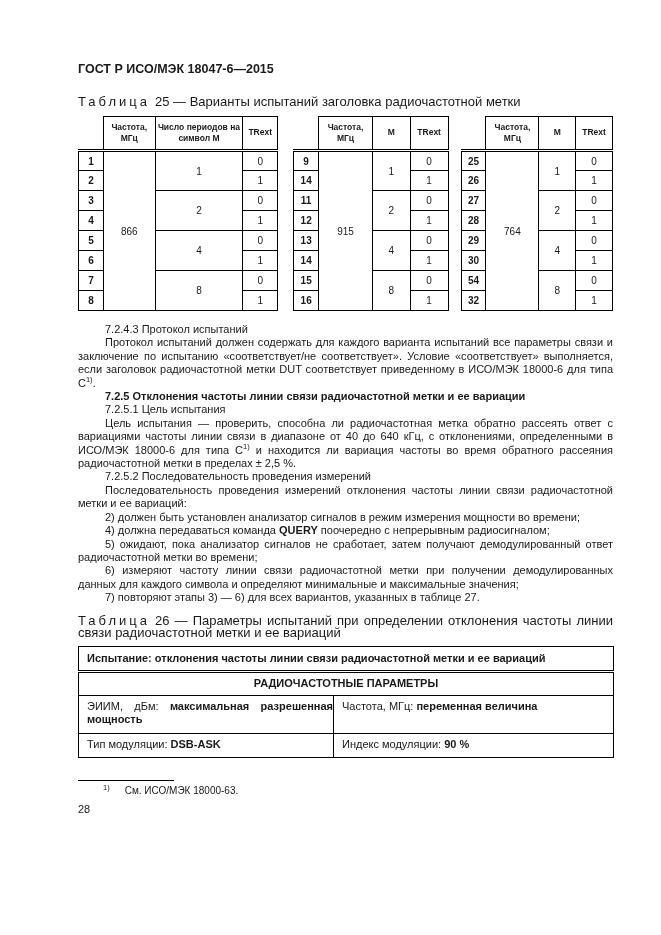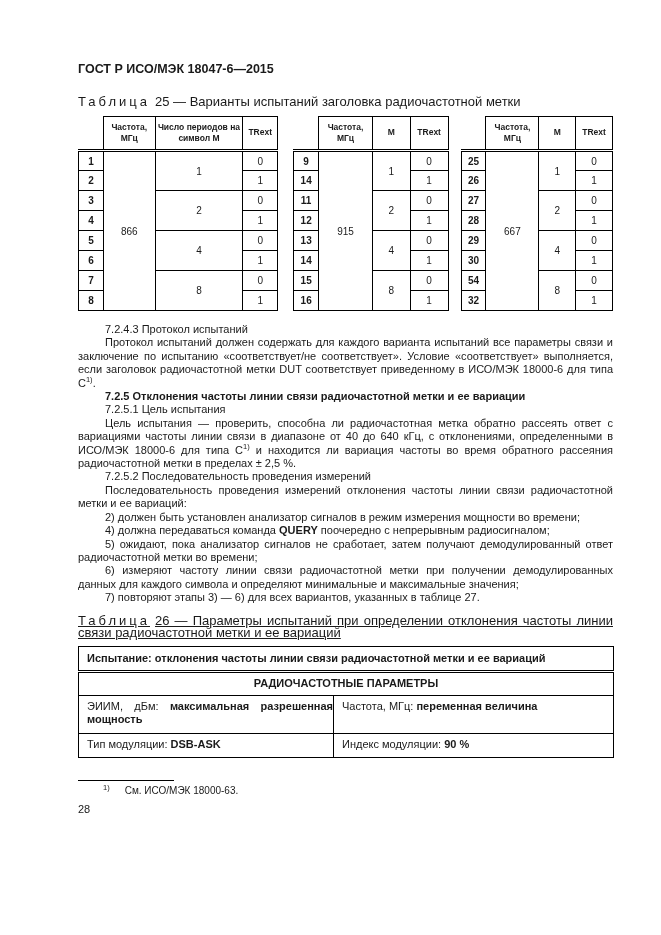--- a/index.html
+++ b/index.html
@@ -41,21 +41,21 @@
   .t25 tbody td { height: 20px; font-size: 10px; }
   .t25 td.num { font-weight: bold; }
 
   
   .bp { margin: 0; font-size: 11px; line-height: 13.4px; text-indent: 27px; }
   .j { text-align: justify; }
   .bold { font-weight: bold; }
   sup { font-size: 7.5px; line-height: 0; }
 
   
-  .caption26 { margin-top: 10px; margin-bottom: 7px; line-height: 12px; text-decoration: underline; }
+  .caption26 { margin-top: 10px; margin-bottom: 7px; line-height: 12px; }
   .t26 { border-collapse: collapse; table-layout: fixed; width: 535px; }
   .t26 td {
     border: 1px solid #000; font-size: 11px; line-height: 13.5px;
     padding: 4px 0 6px 8px; vertical-align: top;
   }
   .t26 td.test { font-weight: bold; border-bottom: 3px double #000; padding: 5px 8px; }
   .t26 td.rf { font-weight: bold; text-align: center; padding: 4px 8px; }
   .bv { font-weight: bold; }
   .jt { text-align: justify; }
 
@@ -199,21 +199,21 @@
         <tr>
           <th class="nocell"></th>
           <th>Частота, МГц</th>
           <th>М</th>
           <th>TRext</th>
         </tr>
       </thead>
       <tbody>
         <tr>
           <td class="num">25</td>
-          <td rowspan="8">667</td>
+          <td rowspan="8">764</td>
           <td rowspan="2">1</td>
           <td>0</td>
         </tr>
         <tr>
           <td class="num">26</td>
           <td>1</td>
         </tr>
         <tr>
           <td class="num">27</td>
           <td rowspan="2">2</td>

